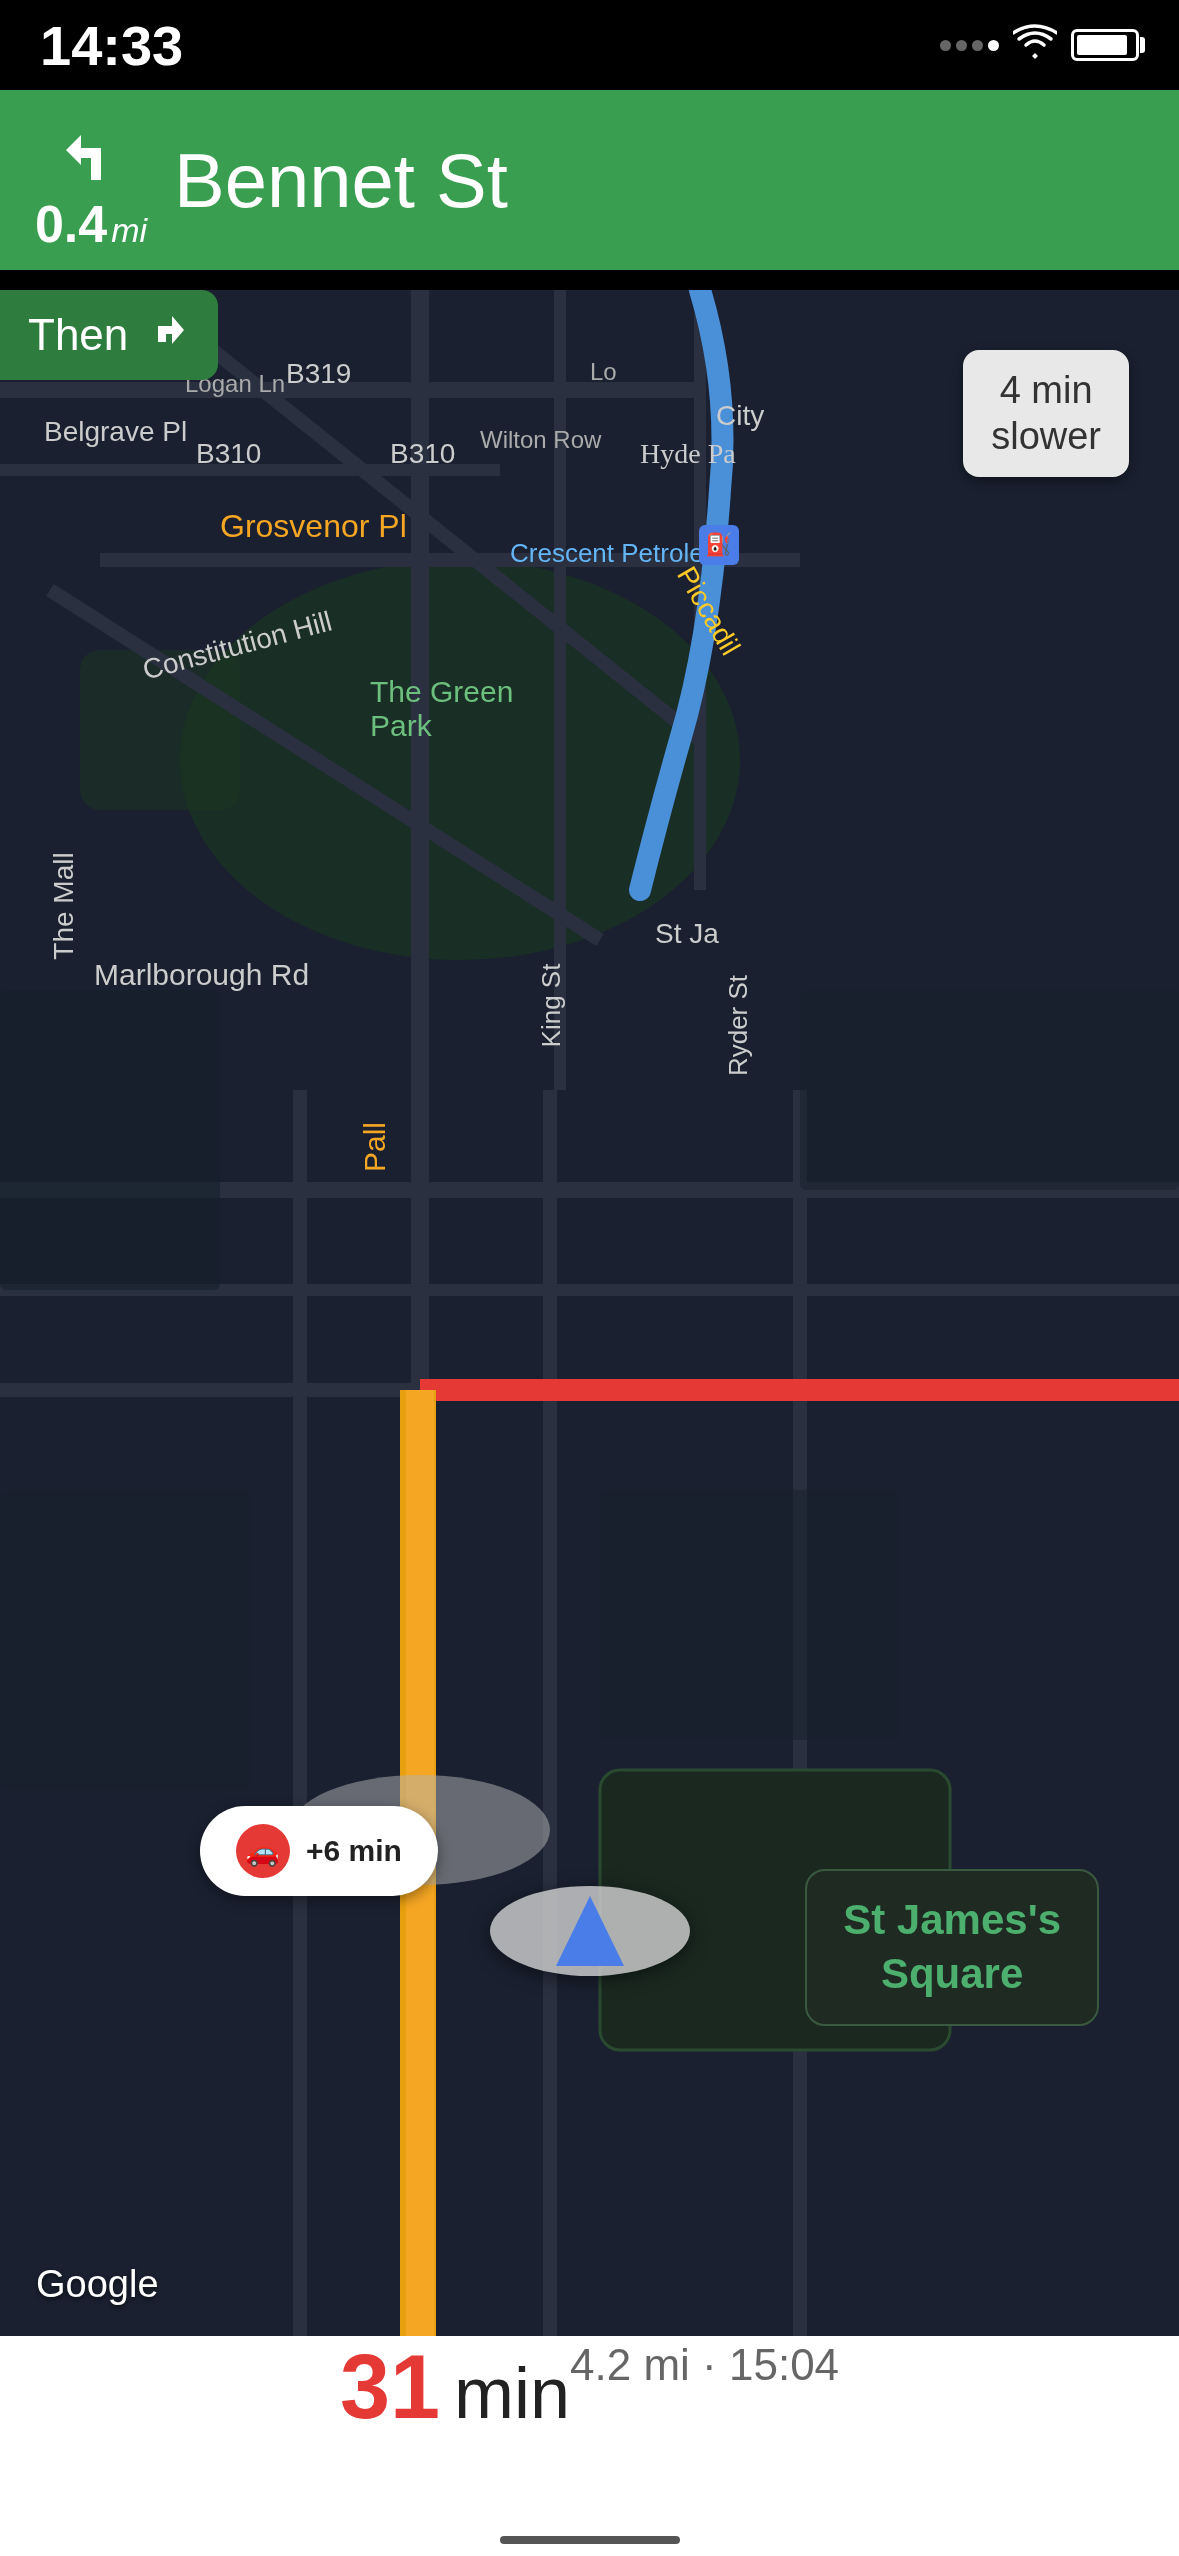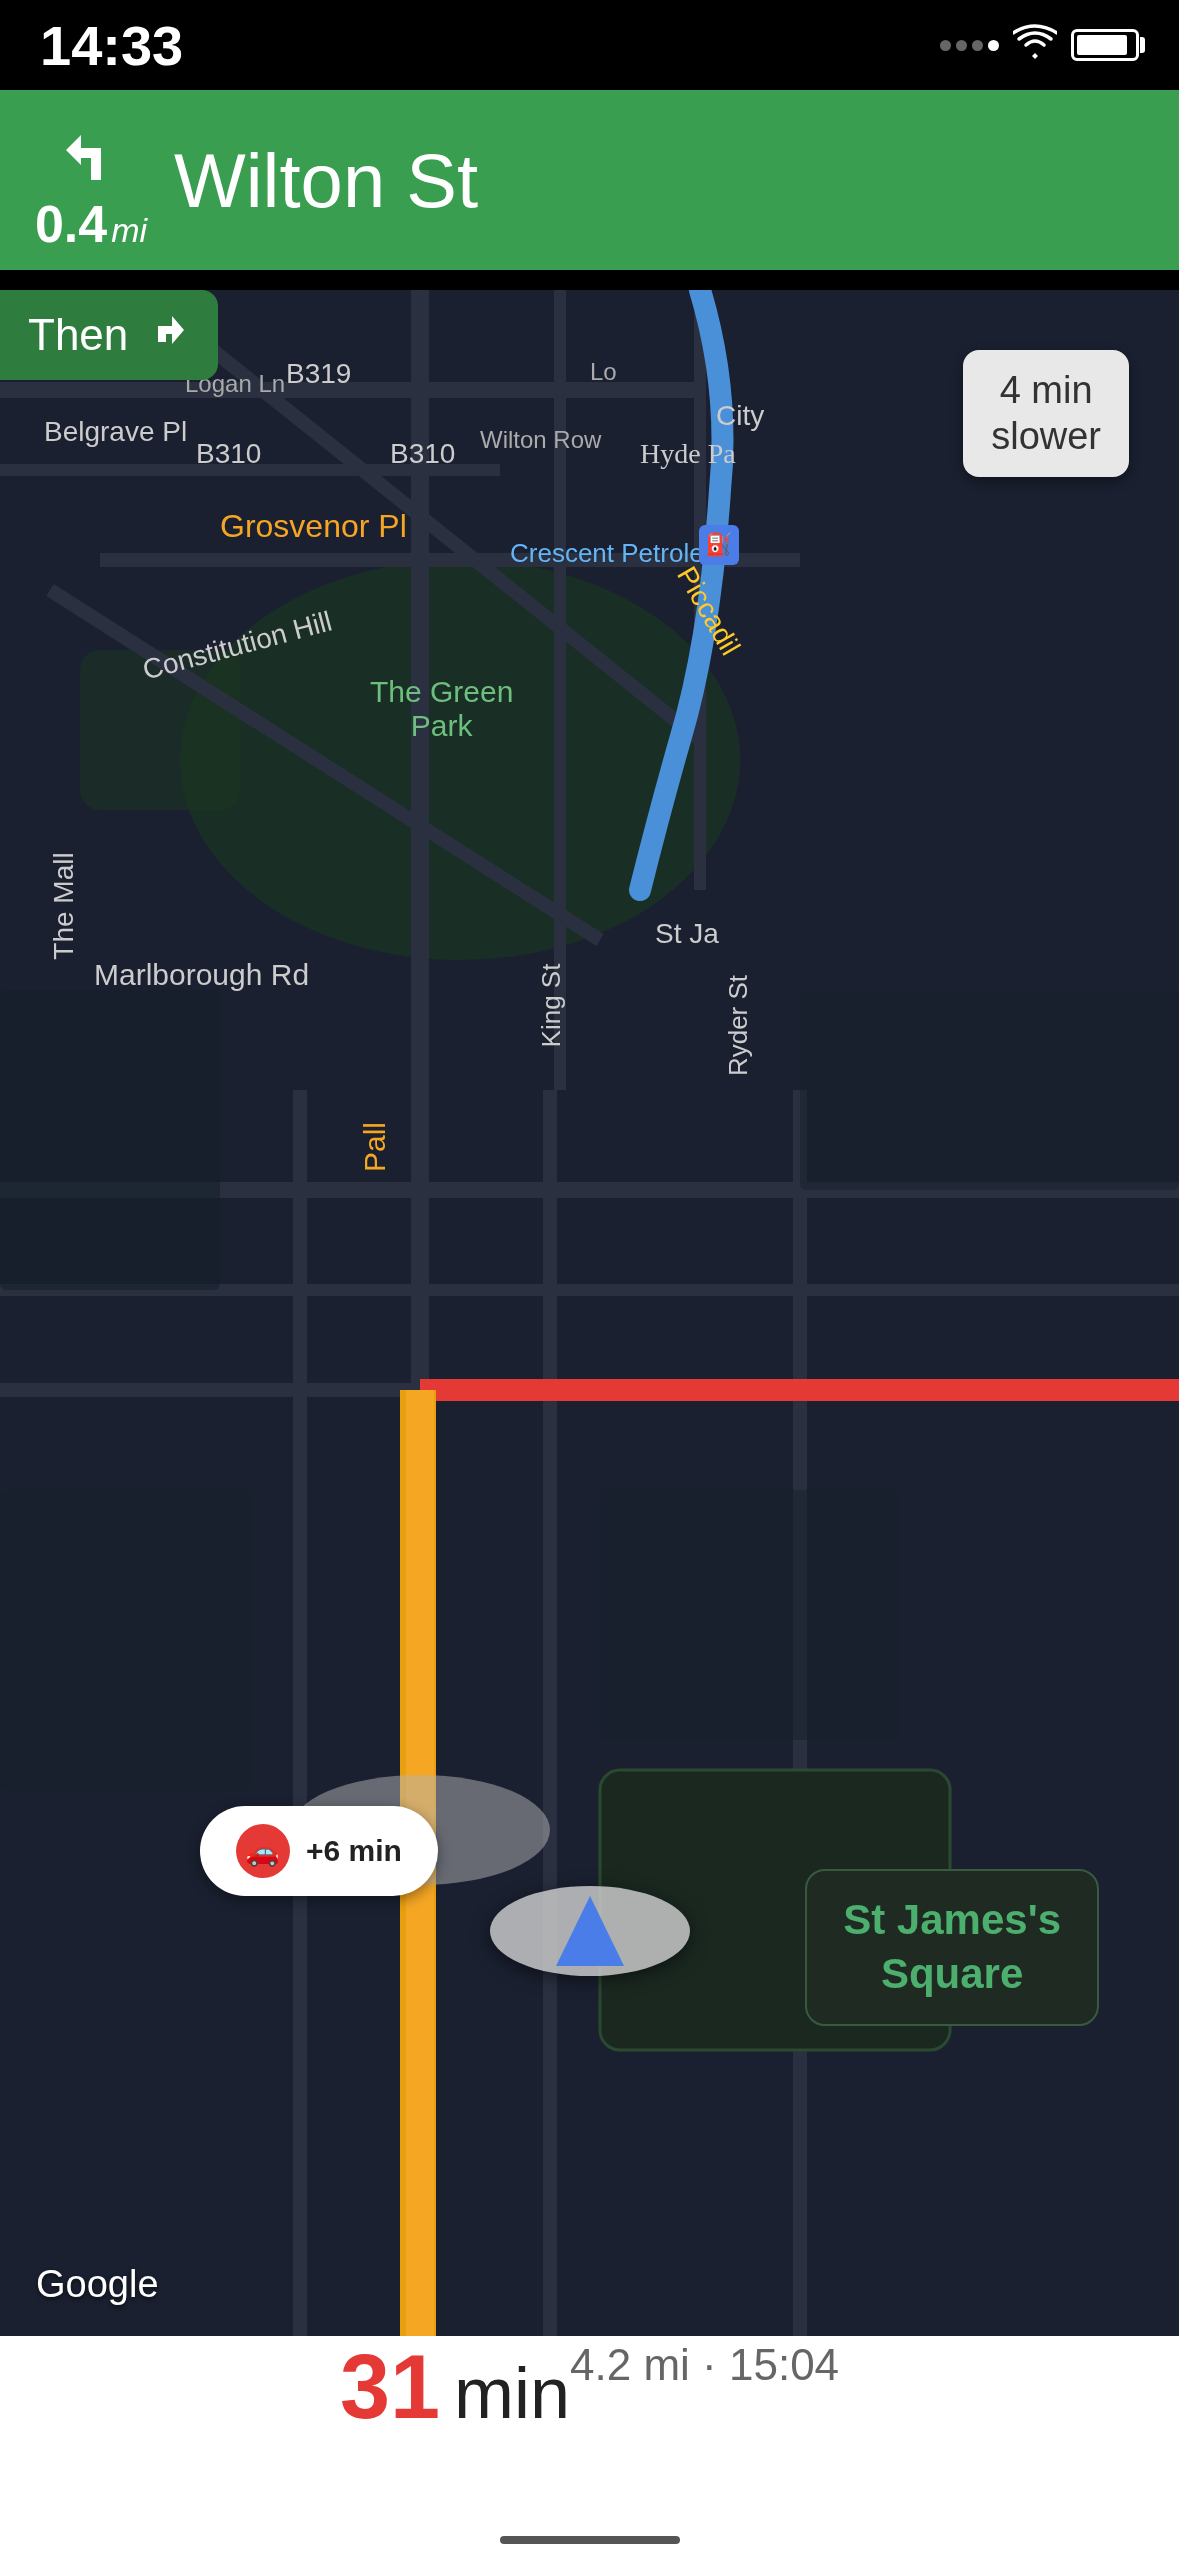--- a/index.html
+++ b/index.html
@@ -348,21 +348,21 @@
   <div class="turn-arrow-container">
     <svg class="turn-arrow-icon" viewBox="0 0 90 90" fill="none">
 
       <path d="M55 70 L55 38 L35 38 L35 25 L20 40 L35 55 L35 48 L45 48 L45 70 Z" fill="white"></path>
     </svg>
     <div style="display:flex;align-items:baseline;gap:4px;margin-top:-10px;">
       <span class="distance-label">0.4</span>
       <span class="distance-label distance-unit">mi</span>
     </div>
   </div>
-  <span class="street-name">Wilton St</span>
+  <span class="street-name">Bennet St</span>
 </div>
 
 <div class="then-indicator">
   <span class="then-text">Then</span>
   <span class="then-arrow">
     <svg width="44" height="44" viewBox="0 0 44 44" fill="none">
       <path d="M12 34 L12 18 L26 18 L26 8 L38 22 L26 36 L26 26 L20 26 L20 34 Z" fill="white"></path>
     </svg>
   </span>
 </div>
@@ -416,21 +416,21 @@
     <ellipse cx="420" cy="1540" rx="130" ry="55" fill="rgba(180,180,180,0.5)"></ellipse>
   </svg>
 
   <div class="map-label road" style="left:44px; top:126px;">Belgrave Pl</div>
   <div class="map-label road" style="left:196px; top:148px;">B310</div>
   <div class="map-label road" style="left:286px; top:68px;">B319</div>
   <div class="map-label road" style="left:390px; top:148px;">B310</div>
   <div class="map-label small" style="left:185px; top:80px;">Logan Ln</div>
   <div class="map-label orange" style="left:220px; top:218px; font-size:32px; color:#f5a623;">Grosvenor Pl</div>
   <div class="map-label road" style="left:140px; top:340px; transform:rotate(-15deg);">Constitution Hill</div>
-  <div class="map-label place" style="left:370px; top:385px; text-align:center; color:#6dbf7e; font-size:30px;">The Green<br>Park</div>
+  <div class="map-label place" style="left:370px; top:385px; color:#6dbf7e; font-size:30px;">The Green<br>Park</div>
   <div class="map-label blue" style="left:510px; top:248px; color:#64b5f6; font-size:26px;">Crescent Petroleum</div>
   <div class="map-label small" style="left:480px; top:136px;">Wilton Row</div>
   <div class="map-label road" style="left:640px; top:148px;font-family:Liberation Serif, serif;">Hyde Pa</div>
   <div class="map-label yellow" style="left:660px; top:305px; transform:rotate(60deg); color:#ffca28; font-size:28px;">Piccadil</div>
   <div class="map-label road" style="left:10px; top:600px; transform:rotate(-90deg);">The Mall</div>
   <div class="map-label road" style="left:94px; top:668px; font-size:30px;">Marlborough Rd</div>
   <div class="map-label road" style="left:655px; top:628px; font-size:28px;">St Ja</div>
   <div class="map-label road" style="left:510px; top:700px; transform:rotate(-90deg); font-size:26px;">King St</div>
   <div class="map-label road" style="left:688px; top:720px; transform:rotate(-90deg); font-size:26px;">Ryder St</div>
   <div class="map-label yellow" style="left:350px; top:840px; color:#f5a623; font-size:30px; transform:rotate(-90deg);">Pall</div>

